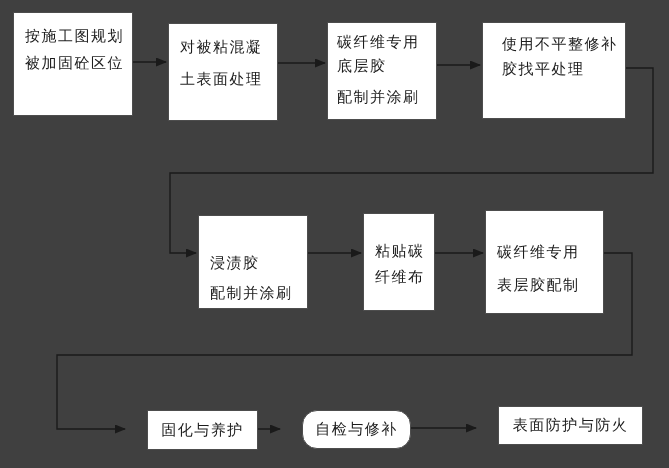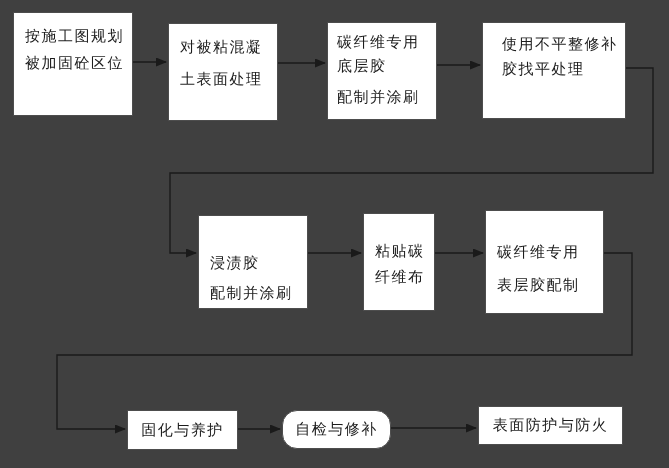--- a/index.html
+++ b/index.html
@@ -22,21 +22,21 @@
   }
   .ln{white-space:nowrap;}
   .n1{left:13px;top:12px;width:120px;height:104px;padding:9px 4px 0 11px;line-height:27px;}
   .n2{left:168px;top:23px;width:110px;height:98px;padding:7px 4px 0 11px;line-height:32px;}
   .n3{left:327px;top:22px;width:110px;height:98px;padding:7px 4px 0 9px;line-height:24px;}
   .n3 .ln:nth-child(3){margin-top:7px;}
   .n4{left:482px;top:22px;width:144px;height:97px;padding:8px 2px 0 19px;line-height:25px;}
   .n5{left:198px;top:215px;width:110px;height:94px;padding:32px 4px 9px 11px;line-height:30px;}
   .n6{left:363px;top:213px;width:72px;height:98px;padding:26px 2px 0 11px;line-height:26px;font-family:Liberation Mono, monospace;}
   .n7{left:485px;top:210px;width:119px;height:104px;padding:24px 2px 0 11px;line-height:33px;}
-  .single{display:flex;align-items:center;justify-content:center;padding:0;}
+  .single{display:flex;align-items:center;justify-content:center;padding:0;margin-left:20px;}
   .n8{left:127px;top:410px;width:111px;height:40px;}
   .n9{left:282px;top:410px;width:109px;height:39px;border-radius:15px;}
   .n10{left:478px;top:406px;width:145px;height:39px;}
 </style>
 </head>
 <body>
 
 <div class="canvas">
 
   <svg class="connectors" viewBox="0 0 669 468" xmlns="http://www.w3.org/2000/svg">

